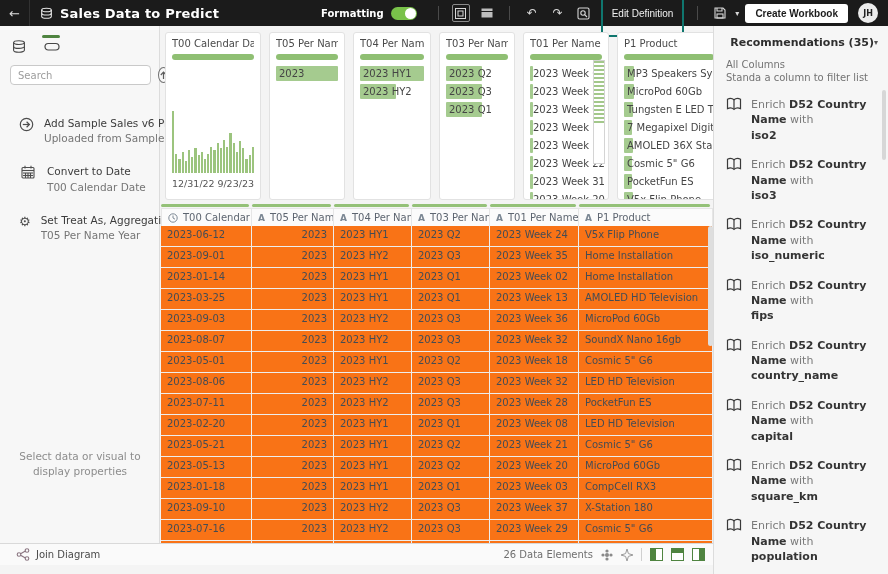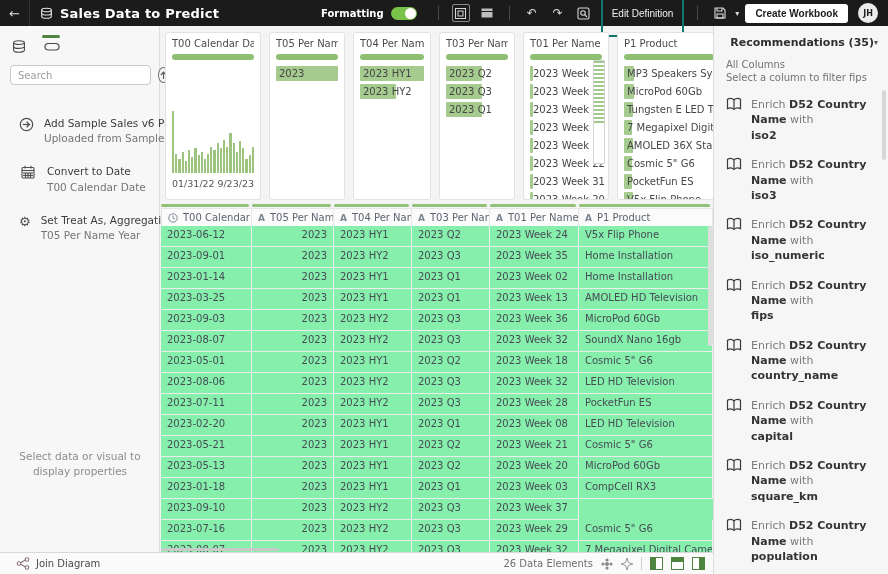--- a/index.html
+++ b/index.html
@@ -69,42 +69,42 @@
                  background:#fff; }
   .mini-scroll .stripes { height:62%; background:repeating-linear-gradient(to bottom,#a3c88b 0 2px,#fff 2px 4px); }
 
   .grid { display:grid; grid-template-columns:91px 82px 78px 78px 89px auto; }
   .qrow { height:4px; }
   .qrow .q { height:3px; background:#94c178; border-radius:2px; margin-right:3px; }
   .thead .hc { background:#fbfbfb; border:1px solid #e6e6e6; border-left:0; padding:3px 6px; font-size:10px;
                color:#5d6570; display:flex; align-items:center; gap:5px; white-space:nowrap; overflow:hidden; cursor:pointer; }
   .thead .hc:first-child { border-left:1px solid #e6e6e6; }
   .hicon-a { font-size:9px; color:#7c8894; font-weight:bold; }
-  .tbody { background:#86efac; position:absolute; top:200px; bottom:0; left:0; right:0; overflow:hidden; }
+  .tbody { background:#f97316; position:absolute; top:200px; bottom:0; left:0; right:0; overflow:hidden; }
   .trow .td { padding:3px 6px; font-size:10px; color:#454c54; border-right:1px solid #ededed;
               border-bottom:1px solid #ededed; white-space:nowrap; overflow:hidden; height:21px; cursor:default; }
   .trow .td.r { text-align:right; }
   .hscroll { position:absolute; left:0; bottom:1px; width:118px; height:3px; background:#c9c9c9; border-radius:2px; }
   .vscroll { position:absolute; right:0; top:200px; width:5px; height:120px; background:#dedede; border-radius:3px; }
 
   
   .rpanel { position:absolute; right:0; top:26px; width:175px; bottom:0; background:#f6f6f6;
             border-left:1px solid #dcdcdc; padding:10px 10px 0 12px; overflow:hidden; }
   .rp-title-row { display:flex; align-items:center; justify-content:flex-end; }
   .rp-title { font-size:11px; font-weight:bold; color:#2e2e2e; }
   .rp-caret { font-size:8px; color:#555; cursor:pointer; }
   .rp-sub1 { margin-top:10px; font-size:10px; color:#737373; }
   .rp-sub2 { font-size:10px; color:#737373; margin-top:2px; }
   .rec { display:flex; gap:9px; margin-top:14px; cursor:pointer; }
   .rec .txt { font-size:11px; line-height:1.4; color:#7a7a7a; }
   .rec .b { font-weight:bold; color:#343434; }
   .rp-scroll { position:absolute; right:2px; top:64px; width:4px; height:70px; background:#d7d7d7; border-radius:2px; }
 
   
-  .footer { position:absolute; left:0; bottom:0; width:713px; height:22px; background:#fafafa;
+  .footer { position:absolute; left:0; bottom:9px; width:713px; height:22px; background:#fafafa;
             border-top:1px solid #d9d9d9; display:flex; align-items:center; font-size:10px; color:#4a4a4a; }
   .ft-join { display:flex; align-items:center; gap:6px; margin-left:16px; cursor:pointer; }
   .ft-tab { position:relative; display:flex; align-items:center; gap:6px; margin-left:52px;
             height:22px; padding:0 10px; font-weight:bold; color:#2f2f2f; cursor:pointer; }
   .ft-tab .under { position:absolute; left:0; right:0; bottom:0; height:3px; background:#417c3c; }
   .ft-right { margin-left:auto; display:flex; align-items:center; gap:8px; margin-right:8px; }
   .ft-count { color:#6f6f6f; }
   .ft-sep { width:1px; height:13px; background:#d0d0d0; }
   .pico { width:13px; height:13px; border:1.5px solid #4f8440; cursor:pointer; background:#fff; }
   .pico.left  { background:linear-gradient(to right,#4f8440 0 5px,#fff 5px); }
@@ -279,21 +279,21 @@
             <div class="bar" style="height:46%"></div>
             <div class="bar" style="height:34%"></div>
             <div class="bar" style="height:24%"></div>
             <div class="bar" style="height:36%"></div>
             <div class="bar" style="height:28%"></div>
             <div class="bar" style="height:16%"></div>
             <div class="bar" style="height:20%"></div>
             <div class="bar" style="height:30%"></div>
           </div>
           <div class="axis">
-            <span>01/31/22</span>
+            <span>12/31/22</span>
             <span>9/23/23</span>
           </div>
         </div>
         <div class="card" style="width: 76px;">
           <div class="ct">T05 Per Name Y...</div>
           <div class="topchip"></div>
           <div class="citem"><span class="chip" style="width:62px"></span><span class="lbl">2023</span></div>
         </div>
         <div class="card" style="width: 78px;">
           <div class="ct">T04 Per Name ...</div>
@@ -493,20 +493,21 @@
           <div class="td">2023 Q1</div>
           <div class="td">2023 Week 03</div>
           <div class="td">CompCell RX3</div>
         </div>
         <div class="grid trow">
           <div class="td">2023-09-10</div>
           <div class="td r">2023</div>
           <div class="td">2023 HY2</div>
           <div class="td">2023 Q3</div>
           <div class="td">2023 Week 37</div>
+          <div class="td">X-Station 180</div>
         </div>
         <div class="grid trow">
           <div class="td">2023-07-16</div>
           <div class="td r">2023</div>
           <div class="td">2023 HY2</div>
           <div class="td">2023 Q3</div>
           <div class="td">2023 Week 29</div>
           <div class="td">Cosmic 5" G6</div>
         </div>
         <div class="grid trow">
@@ -521,21 +522,21 @@
     <div class="vscroll"></div>
     <div class="hscroll"></div>
   </div>
 
   <div class="rpanel">
     <div class="rp-title-row">
       <span class="rp-title">Recommendations (35)</span>
       <span class="rp-caret">▾</span>
     </div>
     <div class="rp-sub1">All Columns</div>
-    <div class="rp-sub2">Select a column to filter fips</div>
+    <div class="rp-sub2">Standa a column to filter list</div>
     <div id="rec-list">
         <div class="rec">
           <span>
             <svg width="16" height="14" viewBox="0 0 16 14">
               <g fill="none" stroke="#3a3a3a" stroke-width="1.2">
                 <path d="M1.5 2.2 C3.5 1.1 6.5 1.4 8 2.8 C9.5 1.4 12.5 1.1 14.5 2.2 V11.6 C12.5 10.7 9.5 11 8 12.4 C6.5 11 3.5 10.7 1.5 11.6 Z"></path>
                 <line x1="8" y1="2.8" x2="8" y2="12.2"></line>
               </g>
             </svg>
           </span>

